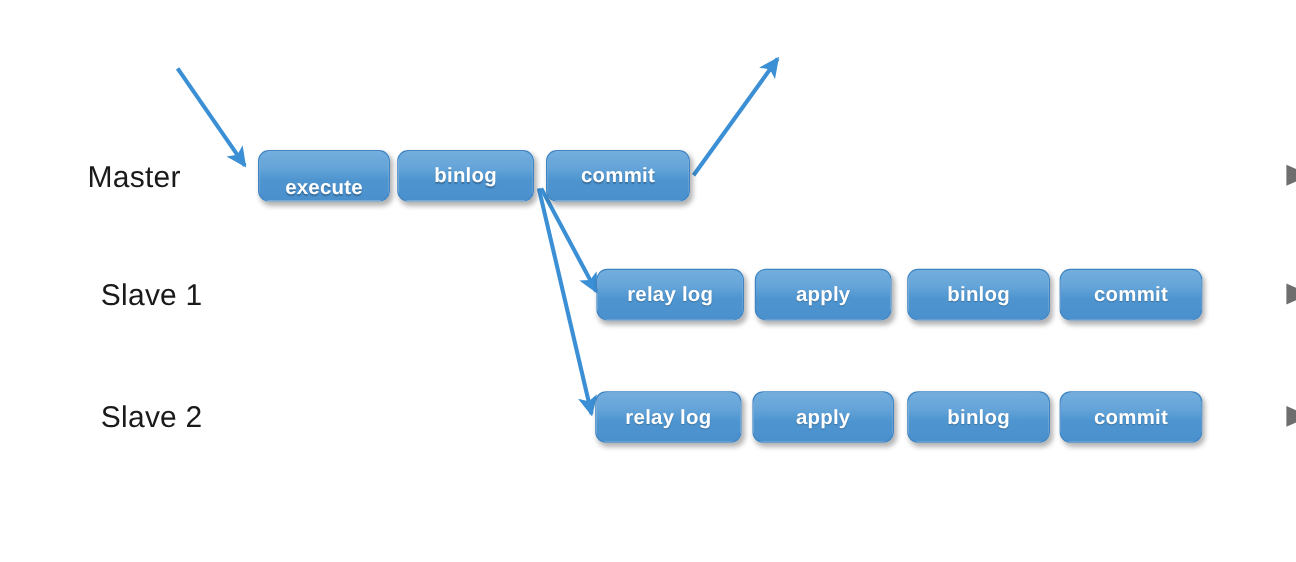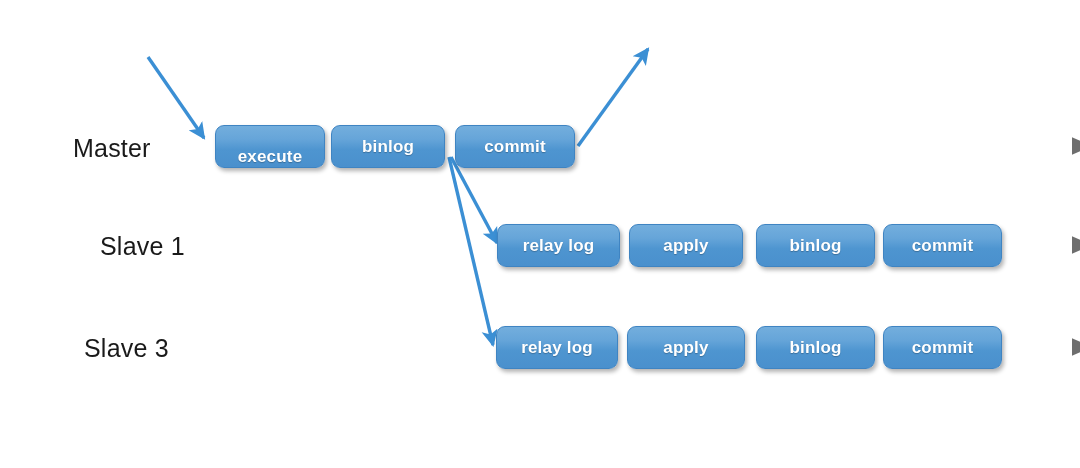--- a/index.html
+++ b/index.html
@@ -82,22 +82,22 @@
     <g id="arrow-group">
         <line x1="108" y1="57" x2="164" y2="138" stroke="#3b8fd4" stroke-width="3.4" marker-end="url(#blue-arrowhead)"></line>
         <line x1="538" y1="146" x2="608" y2="49" stroke="#3b8fd4" stroke-width="3.4" marker-end="url(#blue-arrowhead)"></line>
         <line x1="411" y1="157" x2="457" y2="243" stroke="#3b8fd4" stroke-width="3.4" marker-end="url(#blue-arrowhead)"></line>
         <line x1="409" y1="157" x2="453" y2="345" stroke="#3b8fd4" stroke-width="3.4" marker-end="url(#blue-arrowhead)"></line>
       </g>
   </svg>
 
   <div id="labels-group">
       <div class="row-label" style="left: 33px; top: 134px;">Master</div>
-      <div class="row-label" style="left: 60px; top: 232px;">Slave 1</div>
-      <div class="row-label" style="left: 44px; top: 334px;">Slave 3</div>
+      <div class="row-label" style="left: 44px; top: 232px;">Slave 1</div>
+      <div class="row-label" style="left: 44px; top: 334px;">Slave 2</div>
     </div>
   <div id="boxes-group">
       <div class="stage-box" style="left: 175px; top: 125px; width: 110px; height: 43px; align-items: flex-end;">
         <span class="stage-label">execute</span>
       </div>
       <div class="stage-box" style="left: 291px; top: 125px; width: 114px; height: 43px;">
         <span class="stage-label">binlog</span>
       </div>
       <div class="stage-box" style="left: 415px; top: 125px; width: 120px; height: 43px;">
         <span class="stage-label">commit</span>

